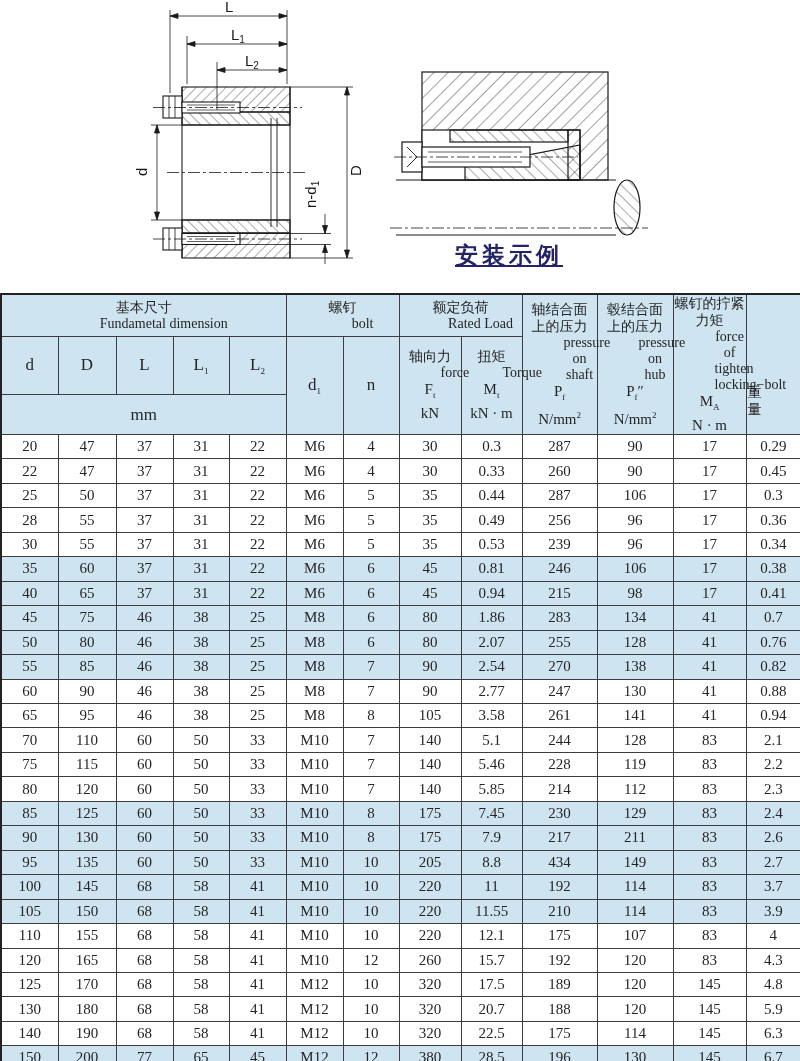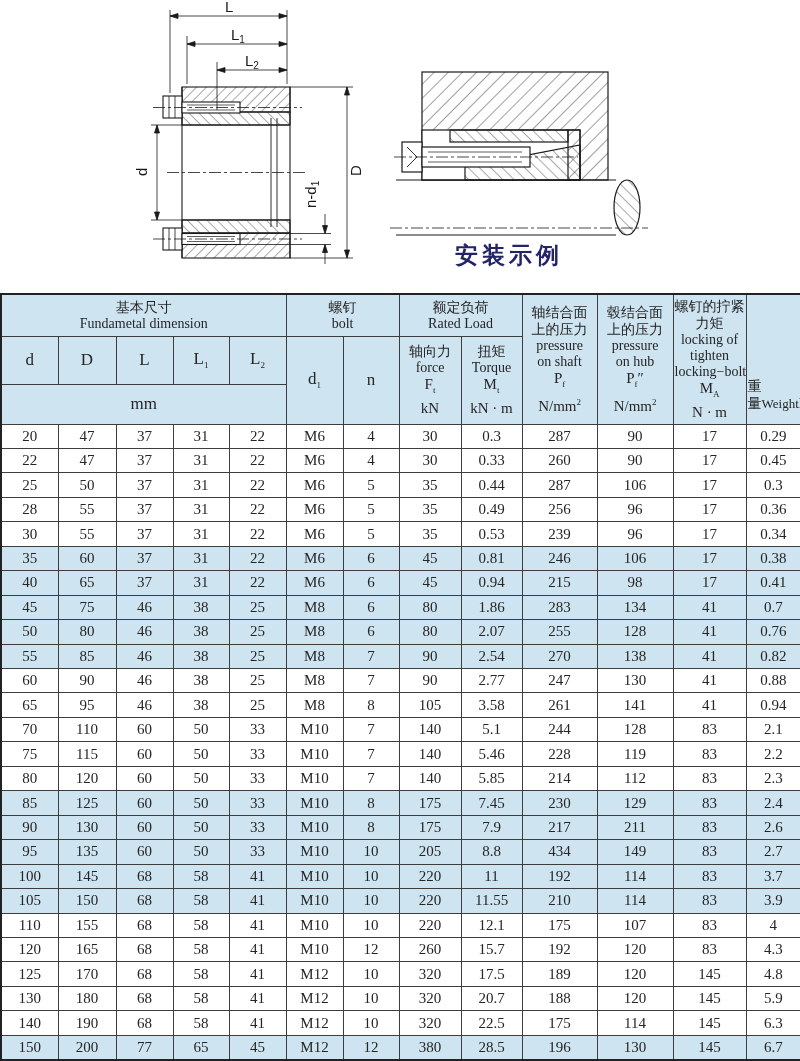--- a/index.html
+++ b/index.html
@@ -28,21 +28,21 @@
   table.spec th, table.spec td {
     border:1px solid #3d3d3d; text-align:center; vertical-align:middle;
     padding:0 1px; font-weight:normal; color:#252525;
   }
   table.spec { border:2px solid #222; }
   thead th { background:#cfe4f1; }
   .h-row-a { height:42px; }
   .h-row-b { height:48px; }
   .h-row-c { height:40px; }
   .zh   { font-size:14px; line-height:17px; }
-  .en   { font-size:14px; line-height:16px; }
+  .en   { font-size:14px; line-height:16px;padding-left:40px; }
   .sym  { font-size:15px; line-height:17px; }
   .unit { font-size:15px; line-height:18px; }
   .letter { font-size:17px; }
   sub { font-size:9px; }
   sup { font-size:9px; }
   .vspread { display:flex; flex-direction:row; justify-content:space-between; height:118px; padding:6px 0;align-items:flex-end; }
   tbody td { height:24px; font-size:15px; background:#ffffff; }
   tbody tr.stripe td { background:#cfe4f1; }
 </style>
 </head>
@@ -172,21 +172,21 @@
       <line x1="6" y1="135" x2="226" y2="135"></line>
       <line x1="6" y1="190" x2="226" y2="190"></line>
       <ellipse cx="237" cy="162.5" rx="13" ry="27.5" fill="url(#h4)"></ellipse>
     </g>
     <g stroke="#1a1a1a" stroke-width="0.8" stroke-dasharray="12 3 3 3">
       <line x1="4" y1="112" x2="188" y2="112"></line>
       <line x1="0" y1="183" x2="258" y2="183"></line>
     </g>
   </svg>
 
-  <div class="caption" style="color: rgb(35, 35, 104);">安装示例</div>
+  <div class="caption" style="color: rgb(35, 35, 104); text-decoration: underline;">安装示例</div>
 </div>
 
 <table class="spec">
   <colgroup>
     <col style="width:57px">
       <col style="width:58px">
       <col style="width:57px">
       <col style="width:56px">
       <col style="width:57px">
     <col style="width:57px">
@@ -224,21 +224,21 @@
         <div class="zh">毂结合面</div>
         <div class="zh">上的压力</div>
         <div class="en">pressure</div>
         <div class="en">on hub</div>
         <div class="sym"><span>P</span><sub>f</sub><span>″</span></div>
         <div class="unit"><span>N/mm</span><sup>2</sup></div>
       </th>
       <th rowspan="3">
         <div class="zh">螺钉的拧紧</div>
         <div class="zh">力矩</div>
-        <div class="en">locking of</div>
+        <div class="en">force of</div>
         <div class="en">tighten</div>
         <div class="en">locking−bolt</div>
         <div class="sym"><span>M</span><sub>A</sub></div>
         <div class="unit">N · m</div>
       </th>
       <th rowspan="3">
         <div class="vspread">
           <div class="zh">重量</div>
           <div class="en" style="font-size:13px">Weight</div>
           <div class="unit">kg</div>

